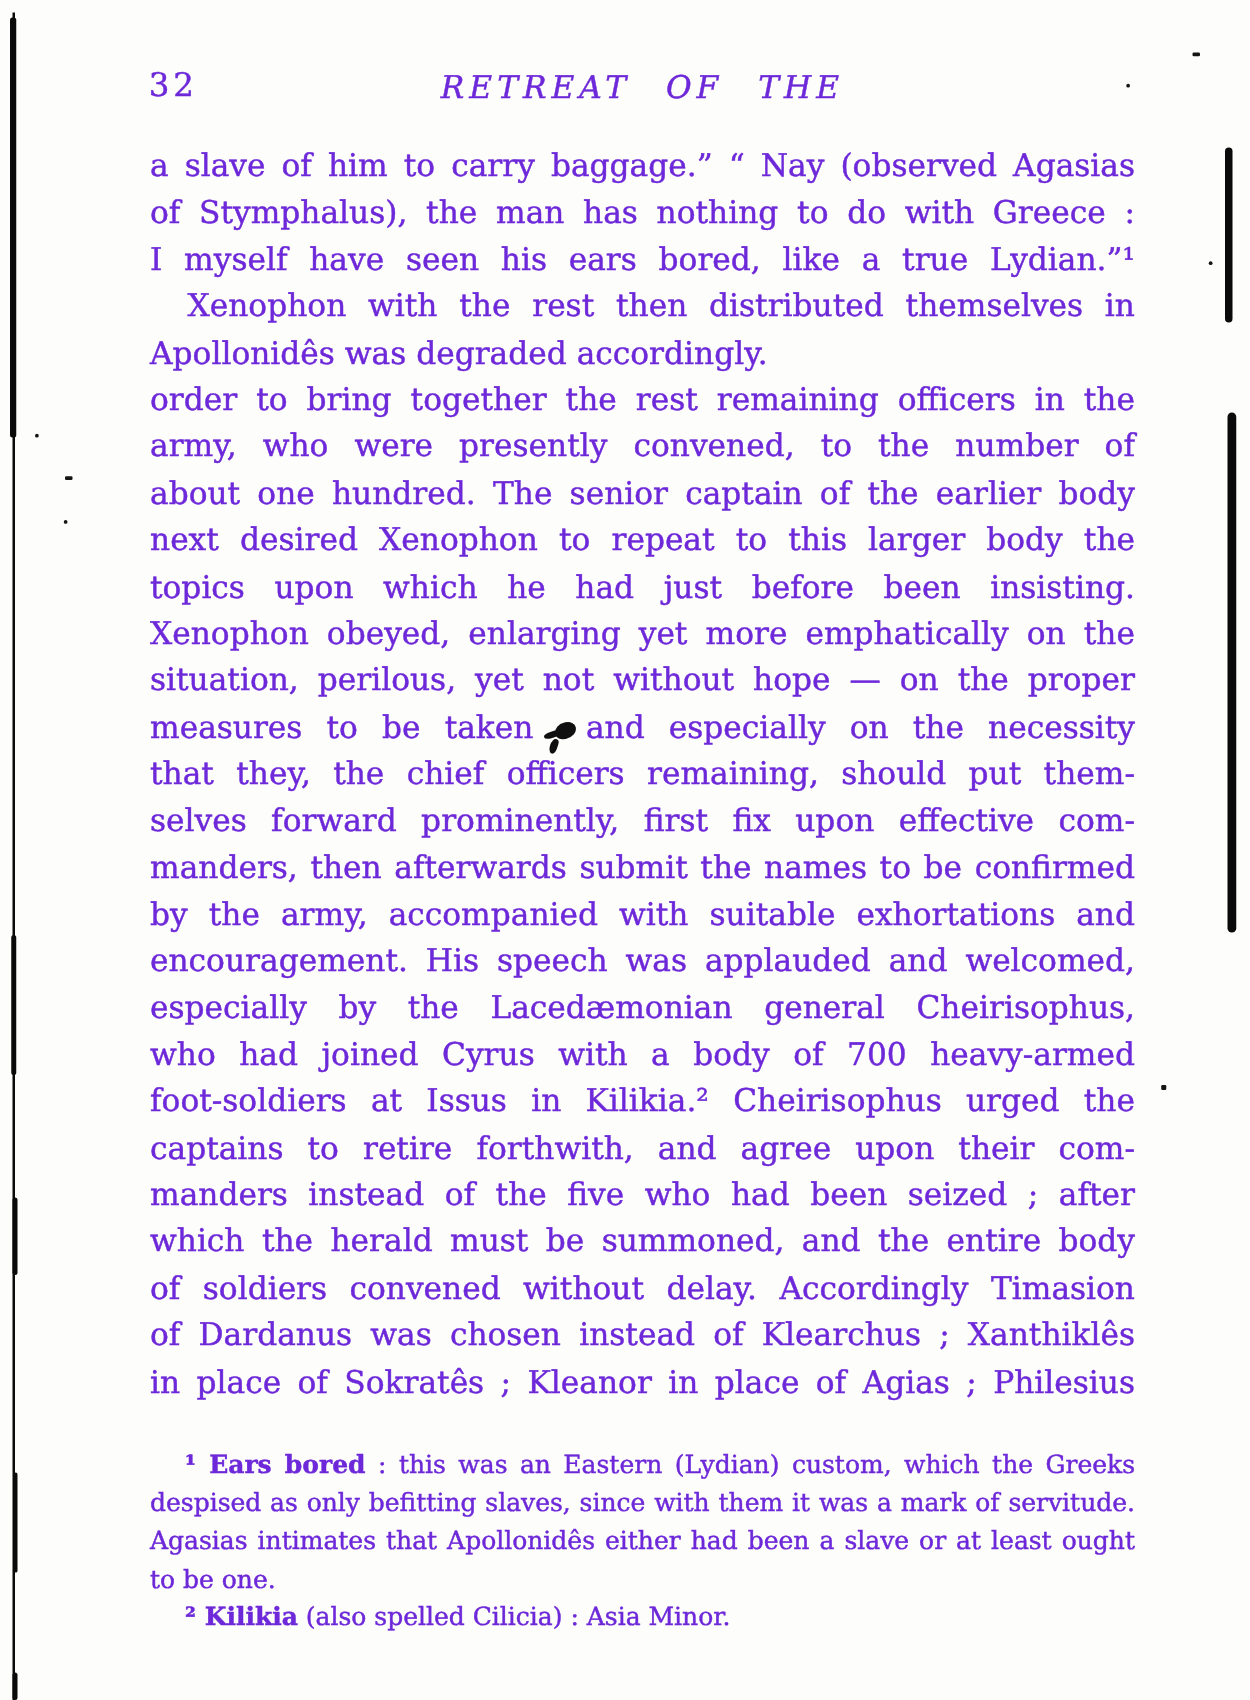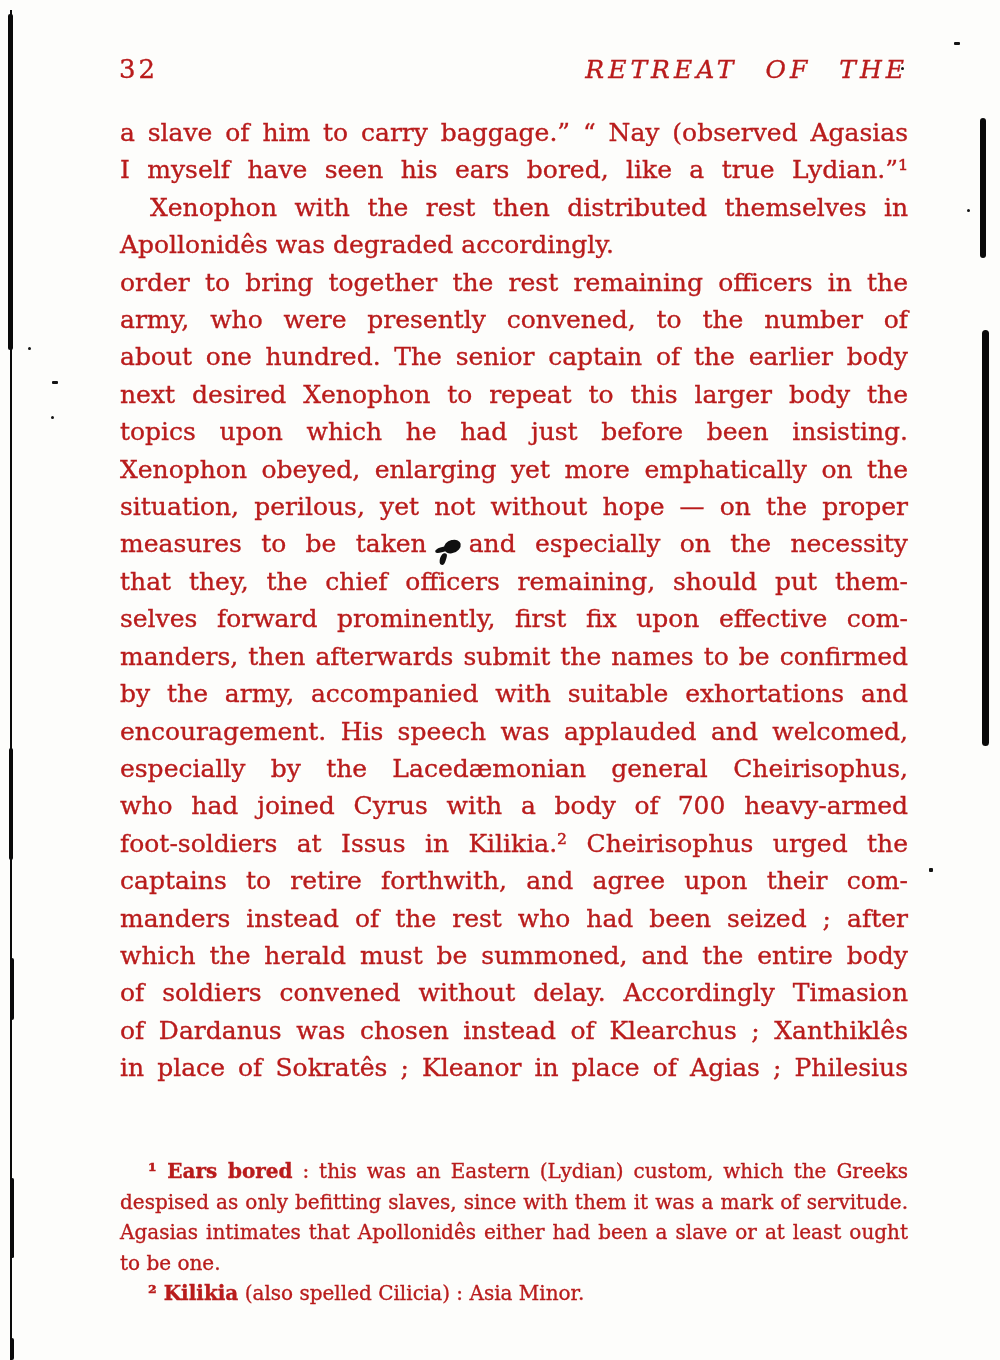--- a/index.html
+++ b/index.html
@@ -2,31 +2,31 @@
 <html><head>
 <meta charset="utf-8">
 <style>
   html,body{margin:0;padding:0;background:#e8e8e4;}
   .page{
     position:relative;
     width:1000px;height:1360px;
     background:#fdfdfb;
     overflow:hidden;
     font-family:"DejaVu Serif","Liberation Serif",serif;
-    color:#b91c1c;
+    color:#6d28d9;
     -webkit-text-stroke:0.35px currentColor;
   }
   
   .pagenum{
     position:absolute;left:119px;top:54px;
     font-size:26px;letter-spacing:3px;
   }
   .runhead{
     position:absolute;left:120px;top:55px;width:788px;
-    text-align:right;font-style:italic;
+    text-align:center;font-style:italic;
     font-size:25px;letter-spacing:4px;word-spacing:16px;
   }
   
   .bodytext{
     position:absolute;left:120px;top:114px;width:788px;
     font-size:25px;line-height:37.4px;
   }
   .footnotes{
     position:absolute;left:120px;top:1156px;width:788px;
     font-size:20px;line-height:30.5px;
@@ -78,41 +78,42 @@
 </head>
 <body>
 
 <div class="page">
 
   <span class="pagenum">32</span>
   <div class="runhead">RETREAT OF THE</div>
 
   <div id="body-text" class="bodytext">
       <div class="tline just">a slave of him to carry baggage.”  “ Nay (observed Agasias</div>
+      <div class="tline just">of Stymphalus), the man has nothing to do with Greece :</div>
       <div class="tline just">I myself have seen his ears bored, like a true Lydian.”¹</div>
       <div class="tline just ind">Xenophon with the rest then distributed themselves in</div>
       <div class="tline">Apollonidês was degraded accordingly.</div>
       <div class="tline just">order to bring together the rest remaining officers in the</div>
       <div class="tline just">army, who were presently convened, to the number of</div>
       <div class="tline just">about one hundred.  The senior captain of the earlier body</div>
       <div class="tline just">next desired Xenophon to repeat to this larger body the</div>
       <div class="tline just">topics upon which he had just before been insisting.</div>
       <div class="tline just">Xenophon obeyed, enlarging yet more emphatically on the</div>
       <div class="tline just">situation, perilous, yet not without hope — on the proper</div>
       <div class="tline just">measures to be taken<span class="blot"><i class="tail"></i></span>and especially on the necessity</div>
       <div class="tline just">that they, the chief officers remaining, should put them-</div>
       <div class="tline just">selves forward prominently, first fix upon effective com-</div>
       <div class="tline just">manders, then afterwards submit the names to be confirmed</div>
       <div class="tline just">by the army, accompanied with suitable exhortations and</div>
       <div class="tline just">encouragement.  His speech was applauded and welcomed,</div>
       <div class="tline just">especially by the Lacedæmonian general Cheirisophus,</div>
       <div class="tline just">who had joined Cyrus with a body of 700 heavy-armed</div>
       <div class="tline just">foot-soldiers at Issus in Kilikia.²  Cheirisophus urged the</div>
       <div class="tline just">captains to retire forthwith, and agree upon their com-</div>
-      <div class="tline just">manders instead of the rest who had been seized ; after</div>
+      <div class="tline just">manders instead of the five who had been seized ; after</div>
       <div class="tline just">which the herald must be summoned, and the entire body</div>
       <div class="tline just">of soldiers convened without delay.  Accordingly Timasion</div>
       <div class="tline just">of Dardanus was chosen instead of Klearchus ; Xanthiklês</div>
       <div class="tline just">in place of Sokratês ;  Kleanor in place of Agias ; Philesius</div>
     </div>
 
   <div id="footnotes" class="footnotes">
       <div class="tline just ind"><span class="mark">¹ </span><span class="bold">Ears bored</span> : this was an Eastern (Lydian) custom, which the Greeks</div>
       <div class="tline just">despised as only befitting slaves, since with them it was a mark of servitude.</div>
       <div class="tline just">Agasias intimates that Apollonidês either had been a slave or at least ought</div>

